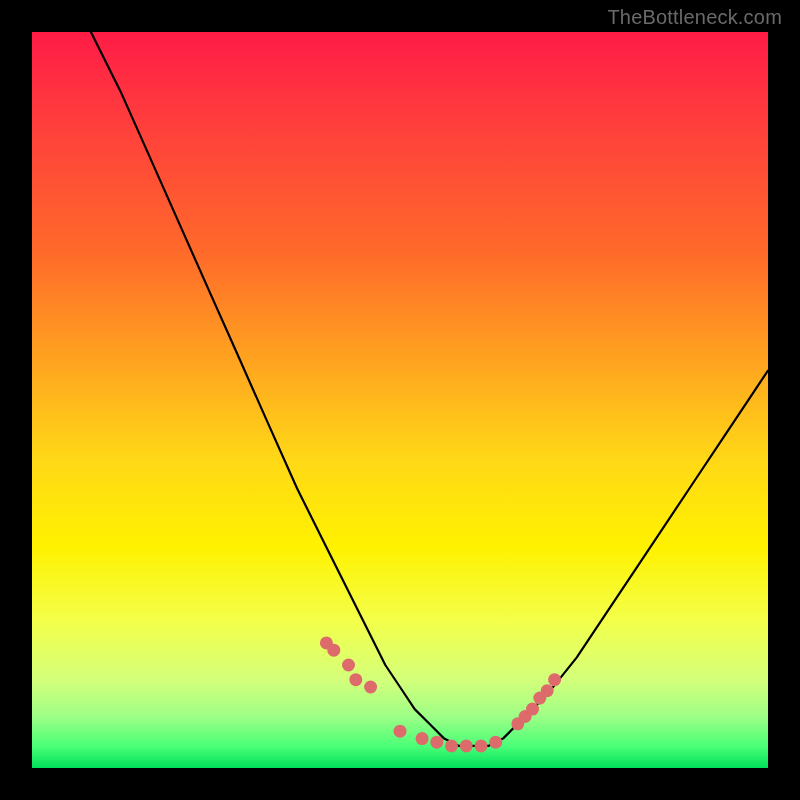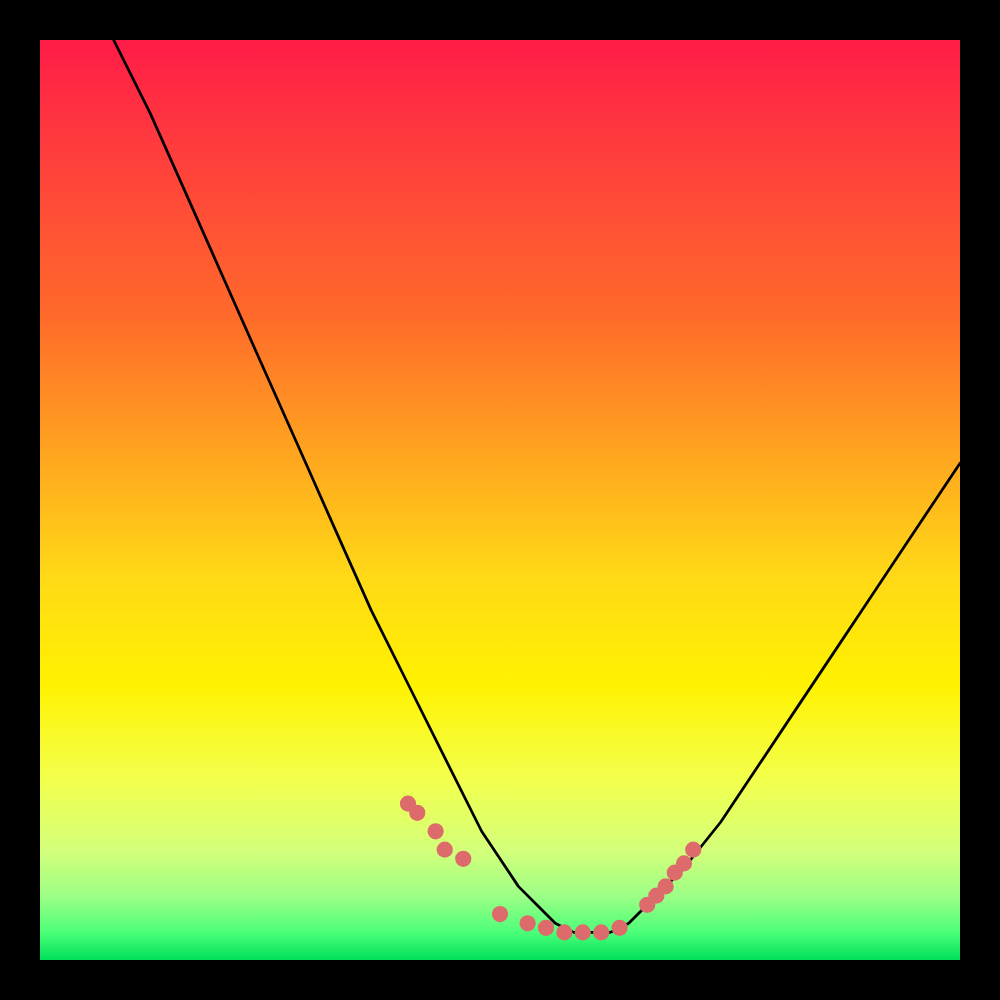--- a/index.html
+++ b/index.html
@@ -53,20 +53,21 @@
     left: 0;
     top: 0;
     width: 736px;
     height: 736px;
   }
 </style>
 </head>
 <body>
 
 <div class="frame">
+  <div class="watermark">TheBottleneck.com</div>
 
   <div class="plot">
     <svg class="overlay" viewBox="0 0 736 736" preserveAspectRatio="none">
       <path id="curve-path" fill="none" stroke="#000" stroke-width="2.2" stroke-linecap="round" stroke-linejoin="round" d="M58.9 0.0 L88.3 58.9 L117.8 125.1 L147.2 191.4 L176.6 257.6 L206.1 323.8 L235.5 390.1 L265.0 456.3 L294.4 515.2 L323.8 574.1 L353.3 633.0 L368.0 655.0 L382.7 677.1 L397.4 691.8 L412.2 706.6 L426.9 713.9 L441.6 713.9 L456.3 713.9 L471.0 706.6 L485.8 691.8 L515.2 662.4 L544.6 625.6 L574.1 581.4 L603.5 537.3 L633.0 493.1 L662.4 449.0 L691.8 404.8 L721.3 360.6 L736.0 338.6"></path>
       <g id="dots">
           <circle cx="294.4" cy="610.9" r="6.5" fill="#dd6b6b"></circle>
           <circle cx="301.8" cy="618.2" r="6.5" fill="#dd6b6b"></circle>
           <circle cx="316.5" cy="633.0" r="6.5" fill="#dd6b6b"></circle>
           <circle cx="323.8" cy="647.7" r="6.5" fill="#dd6b6b"></circle>
           <circle cx="338.6" cy="655.0" r="6.5" fill="#dd6b6b"></circle>

